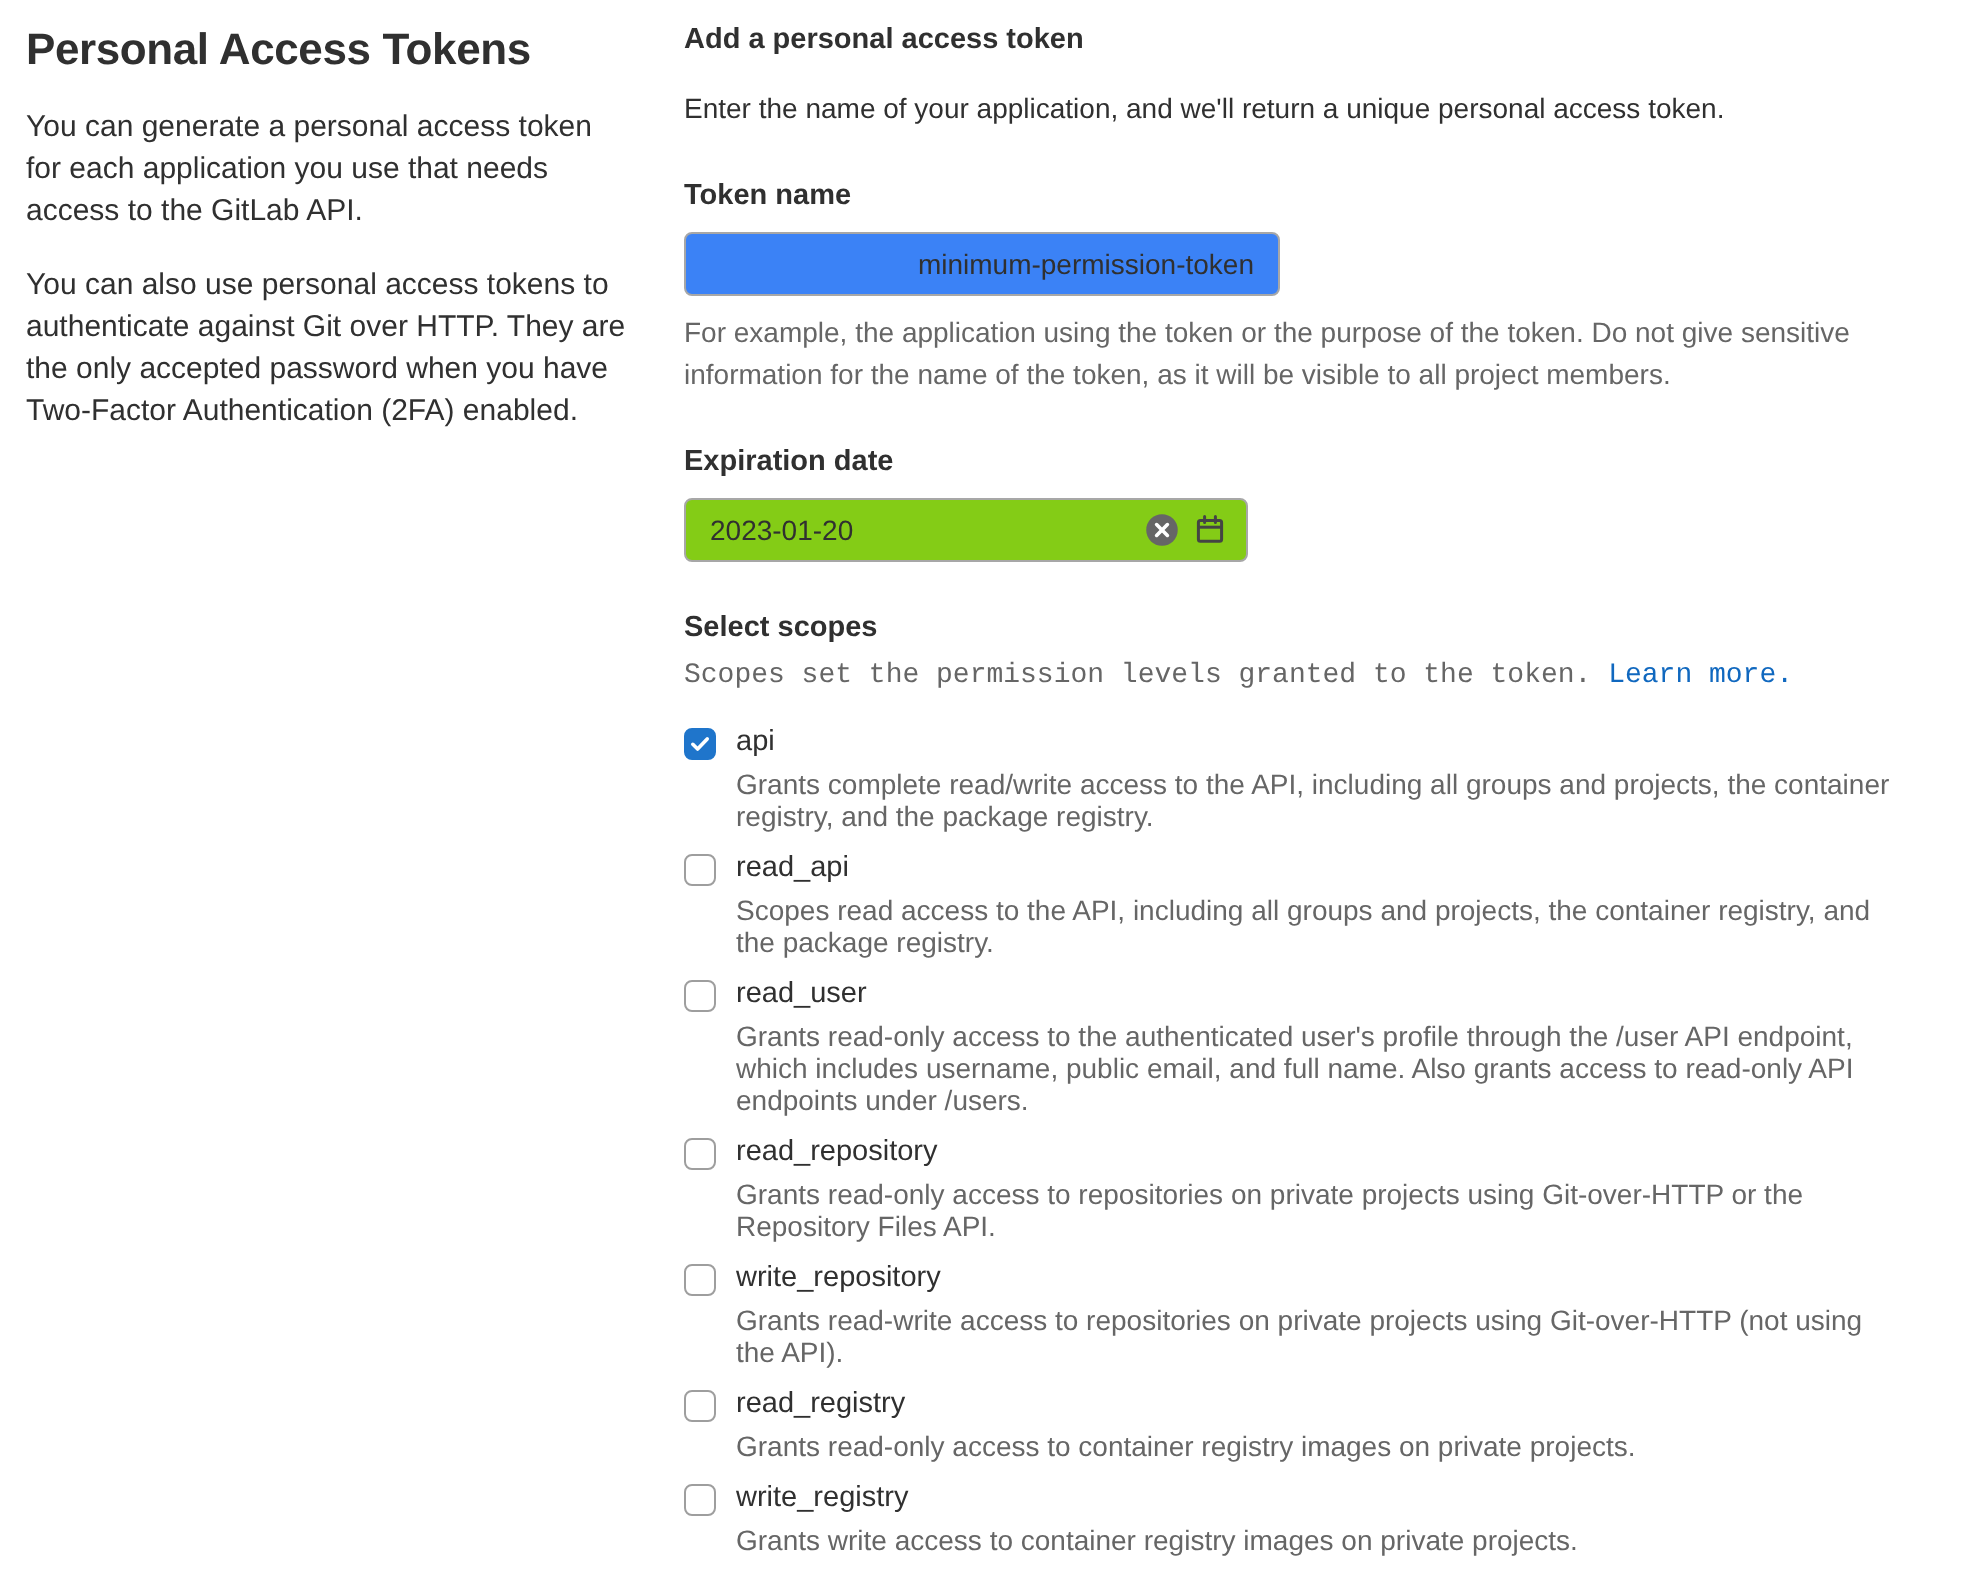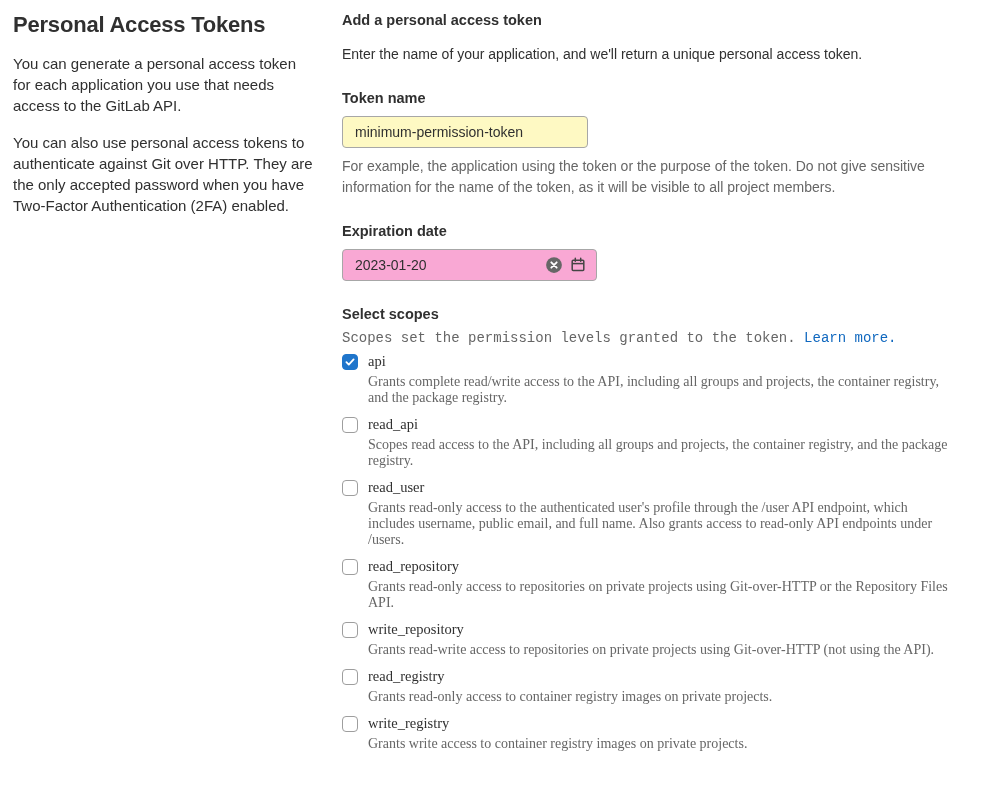--- a/index.html
+++ b/index.html
@@ -23,48 +23,48 @@
   }
 
   
   .right-col { width: 625px; }
   .form-heading { font-size: 14.5px; font-weight: 700; margin: 2px 0 0 0; }
   .form-subheading { font-size: 14px; line-height: 21px; margin: 16px 0 0 0; }
 
   .field-label { display: block; font-size: 14.5px; font-weight: 700; margin: 25px 0 10px 0; }
 
   .text-input {
-    width: 246px; height: 32px;
+    width: 298px; height: 32px;
     border: 1px solid var(--border-gray, #a7a7a7); border-radius: 4px;
     padding: 0 12px; font-size: 14px; color: var(--text-dark);
-    font-family: inherit; background: #fef9c3; outline: none;
+    font-family: inherit; background: #3b82f6; outline: none; text-align: right;
   }
 
   .help-text { font-size: 14px; line-height: 21px; color: var(--text-muted, #666); margin-top: 8px; }
 
   .date-field {
-    width: 255px; height: 32px;
+    width: 282px; height: 32px;
     border: 1px solid var(--border-gray, #a7a7a7); border-radius: 4px;
-    display: flex; align-items: center; background: #f9a8d4;
+    display: flex; align-items: center; background: #84cc16;
   }
   .date-field input {
     flex: 1; min-width: 0; border: none; outline: none; background: transparent;
     padding: 0 0 0 12px; font-size: 14px; color: var(--text-dark); font-family: inherit;
   }
   .icon-btn {
     border: none; background: transparent; padding: 0; cursor: pointer;
     display: flex; align-items: center; justify-content: center;
     width: 24px; height: 30px; flex-shrink: 0;
   }
   .icon-btn.cal { margin-right: 6px; }
 
   .scopes-help { margin: 6px 0 0 0; font-family: Liberation Mono, monospace; }
   .scopes-help a { color: var(--link-blue, #1068bf); text-decoration: none; cursor: pointer; }
 
-  #scopes-list { margin-top: 4px; font-family: Liberation Serif, serif; }
+  #scopes-list { margin-top: 14px; }
   .scope-row { margin-bottom: 10px; }
   .scope-head { display: flex; align-items: flex-start; }
   .checkbox {
     width: 16px; height: 16px; flex-shrink: 0; margin-top: 1px;
     border: 1px solid #9e9e9e; border-radius: 4px; background: #fff;
     display: inline-flex; align-items: center; justify-content: center; cursor: pointer;
   }
   .checkbox.checked { background: var(--accent-blue, #1f75cb); border-color: var(--accent-blue, #1f75cb); }
   .scope-name { font-size: 14.5px; color: var(--text-dark); margin-left: 10px; cursor: default; }
   .scope-desc {

